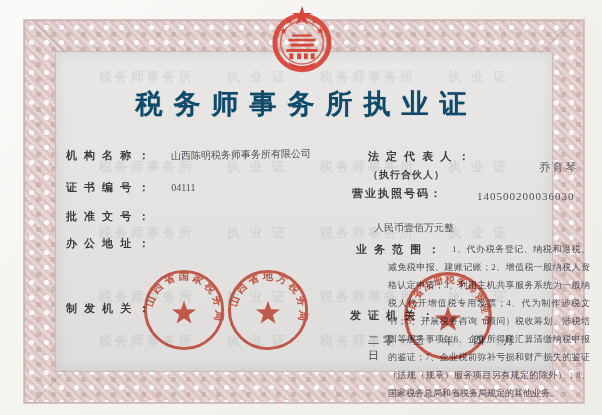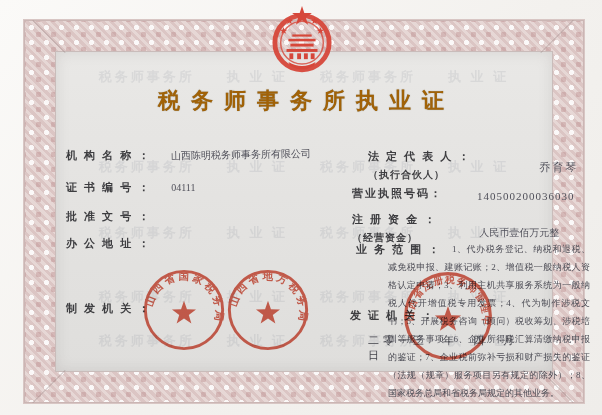--- a/index.html
+++ b/index.html
@@ -29,21 +29,21 @@
   }
   .corner-miter{position:absolute;width:46px;height:1px;background:rgba(150,130,130,.45);}
   .watermark{
     position:absolute;left:60px;right:54px;white-space:nowrap;overflow:hidden;
     color:rgba(120,128,142,.14);font-size:13px;letter-spacing:3px;font-weight:bold;
     pointer-events:none;text-align:center;
   }
   .emblem{position:absolute;left:271px;top:2px;width:62px;height:74px;}
   .cert-title{
     position:absolute;left:0;top:86px;width:602px;text-align:center;
-    font-size:22px;font-weight:bold;color:#a16207;letter-spacing:11px;
+    font-size:27px;font-weight:bold;color:#0c4a6e;letter-spacing:11px;
     text-shadow:0 0 1px rgba(60,70,64,.5);text-indent:11px;
   }
   .lbl{
     font-size:11px;font-weight:bold;color:#3d3d40;letter-spacing:2px;white-space:nowrap;
   }
   .val{
     font-family:"Liberation Serif","DejaVu Serif",serif;
     font-size:10px;color:#50505a;white-space:nowrap;
   }
   .row{position:absolute;display:flex;align-items:center;gap:20px;}
@@ -131,24 +131,20 @@
     <span class="lbl">法 定 代 表 人 ：</span><br>
     <span class="sub-lbl">（执行合伙人）</span>
   </span>
   <span class="val" style="margin-left:48px;margin-top:6px;font-size:11px;letter-spacing:2px;">乔育琴</span>
 </div>
 <div class="row" style="left:352px;top:185px;">
   <span class="lbl">营业执照号码：</span>
   <span class="val" style="margin-left:14px;margin-top:5px;font-size:11px;letter-spacing:1px;">140500200036030</span>
 </div>
 <div class="row" style="left:352px;top:209px;">
-  <span style="display:inline-block;">
-    <span class="lbl">注 册 资 金 ：</span><br>
-    <span class="sub-lbl">（经营资金）</span>
-  </span>
   <span class="val" style="margin-left:22px;margin-top:12px;">人民币壹佰万元整</span>
 </div>
 
 <div class="scope-label">
   <span class="lbl">业 务 范 围 ：</span>
 </div>
 <div class="scope-block">1、代办税务登记、纳税和退税、减免税申报、建账记账；2、增值税一般纳税人资格认定申请；3、利用主机共享服务系统为一般纳税人代开增值税专用发票；4、代为制作涉税文书；5、开展税务咨询（顾问）税收筹划、涉税培训等服务事项；6、企业所得税汇算清缴纳税申报的鉴证；7、企业税前弥补亏损和财产损失的鉴证（法规（规章）服务项目另有规定的除外）；8、国家税务总局和省税务局规定的其他业务。</div>
 
 <div class="issuer-label">
   <span class="lbl">发 证 机 关 ：</span>

